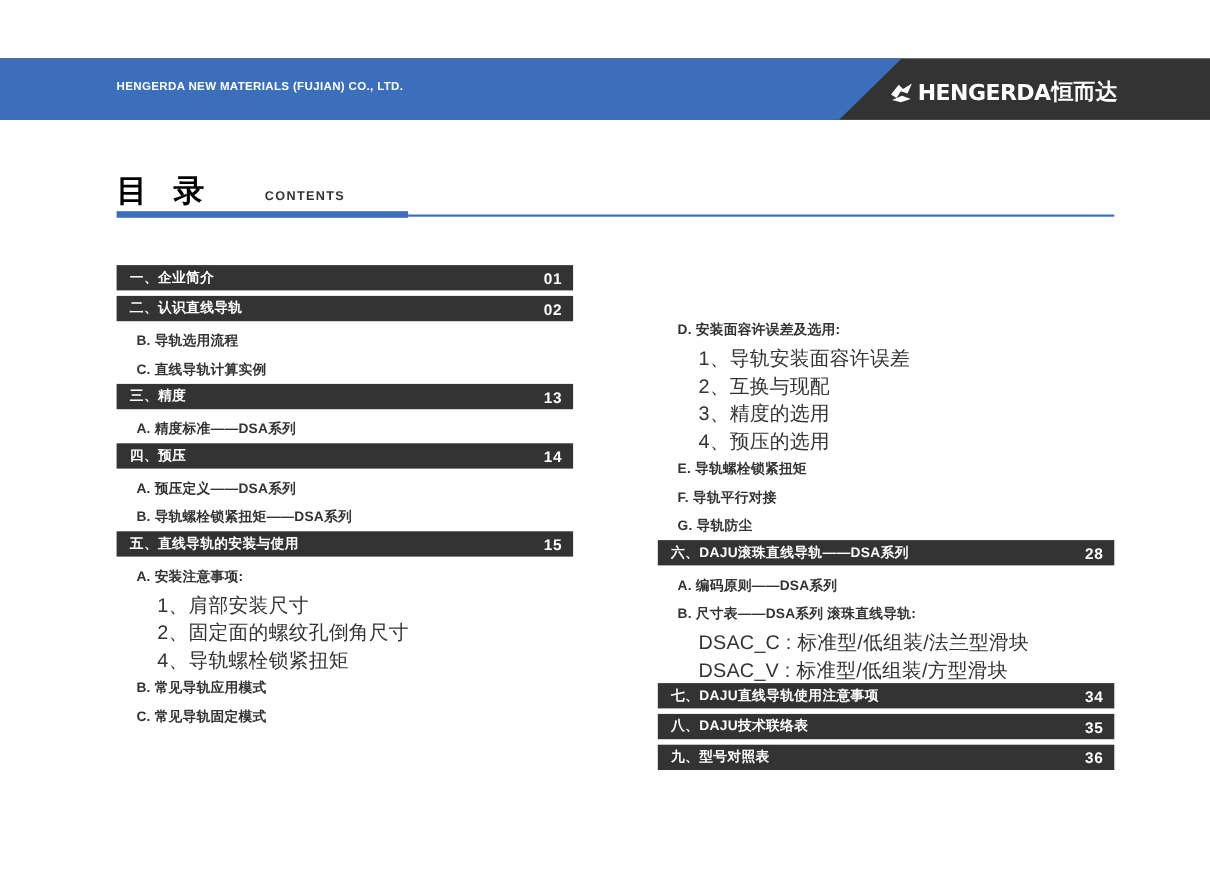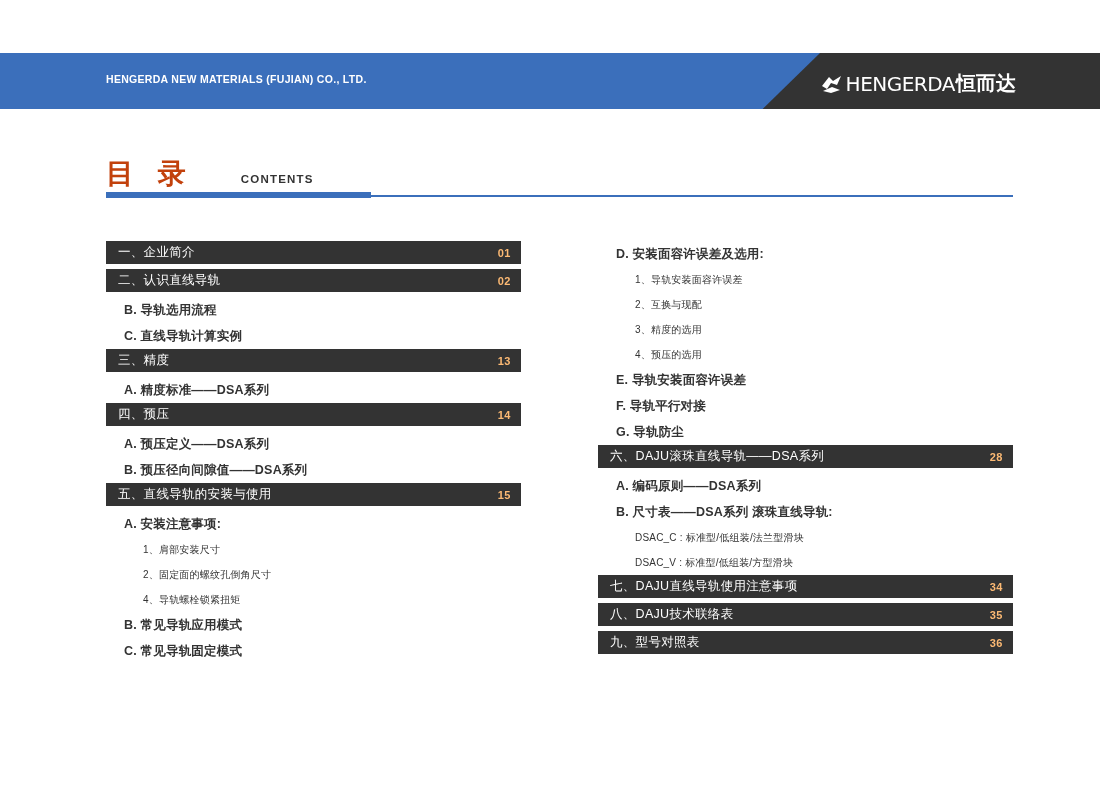--- a/index.html
+++ b/index.html
@@ -58,21 +58,21 @@
   }
   .logo-mark {
     position: relative;
     width: 22px;
     height: 20px;
     margin-right: 3px;
   }
   .logo-mark svg { display: block; }
   .logo-latin {
     font-size: 20px;
-    font-weight: normal;
+    font-weight: bold;
     letter-spacing: -0.5px;
     font-family: "DejaVu Sans", sans-serif;
   }
   .logo-cn {
     font-size: 20px;
     font-weight: bold;
     letter-spacing: 0px;
     margin-left: 1px;
   }
 
@@ -80,21 +80,21 @@
   .title-wrap {
     position: absolute;
     left: 106px;
     top: 160px;
     display: flex;
     align-items: flex-end;
   }
   .title-cn {
     font-size: 28px;
     font-weight: bold;
-    color: #c2410c;
+    color: #000000;
     letter-spacing: 8px;
     line-height: 1;
   }
   .title-en {
     font-size: 11.5px;
     font-weight: bold;
     color: #333333;
     letter-spacing: 1.2px;
     margin-left: 10px;
     margin-bottom: 3px;
@@ -116,43 +116,43 @@
     height: 1.5px;
     background: #3b6fbb;
   }
 
   
   .col {
     position: absolute;
     top: 241px;
   }
   .col-left { left: 106px; width: 415px; }
-  .col-right { left: 598px; width: 415px; }
+  .col-right { left: 598px; width: 415px; margin-top: 46px; }
 
   .bar {
     position: relative;
     height: 23px;
     background: #333333;
     margin-bottom: 5px;
     display: flex;
     align-items: center;
     justify-content: space-between;
     padding: 0 10px 0 12px;
     box-sizing: border-box;
   }
   .bar .bar-label {
     font-size: 12.5px;
-    font-weight: normal;
+    font-weight: bold;
     color: #ffffff;
     letter-spacing: 0.3px;
   }
   .bar .bar-page {
-    font-size: 11px;
-    font-weight: bold;
-    color: #fdba74;
+    font-size: 14px;
+    font-weight: bold;
+    color: #ffffff;
     letter-spacing: 0.5px;
   }
 
   .item {
     font-size: 12.5px;
     color: #333333;
     font-weight: bold;
     line-height: 1;
     letter-spacing: 0.2px;
   }
@@ -162,21 +162,21 @@
     height: 26px;
     display: flex;
     align-items: center;
   }
   .lvl-b {
     padding-left: 37px;
     height: 25px;
     display: flex;
     align-items: center;
     font-weight: normal;
-    font-size: 10px;
+    font-size: 18px;
     color: #333333;
   }
 </style>
 </head>
 <body>
 
 <div class="page">
 
   <div class="header">
     <div class="header-blue"></div>
@@ -214,40 +214,40 @@
       <div class="bar">
         <span class="bar-label">三、精度</span>
         <span class="bar-page">13</span>
       </div>
       <div class="item lvl-a">A. 精度标准——DSA系列</div>
       <div class="bar">
         <span class="bar-label">四、预压</span>
         <span class="bar-page">14</span>
       </div>
       <div class="item lvl-a">A. 预压定义——DSA系列</div>
-      <div class="item lvl-a">B. 预压径向间隙值——DSA系列</div>
+      <div class="item lvl-a">B. 导轨螺栓锁紧扭矩——DSA系列</div>
       <div class="bar">
         <span class="bar-label">五、直线导轨的安装与使用</span>
         <span class="bar-page">15</span>
       </div>
       <div class="item lvl-a">A. 安装注意事项:</div>
       <div class="item lvl-b">1、肩部安装尺寸</div>
       <div class="item lvl-b">2、固定面的螺纹孔倒角尺寸</div>
       <div class="item lvl-b">4、导轨螺栓锁紧扭矩</div>
       <div class="item lvl-a">B. 常见导轨应用模式</div>
       <div class="item lvl-a">C. 常见导轨固定模式</div>
     </div>
 
   <div class="col col-right" id="col-right">
       <div class="item lvl-a">D. 安装面容许误差及选用:</div>
       <div class="item lvl-b">1、导轨安装面容许误差</div>
       <div class="item lvl-b">2、互换与现配</div>
       <div class="item lvl-b">3、精度的选用</div>
       <div class="item lvl-b">4、预压的选用</div>
-      <div class="item lvl-a">E. 导轨安装面容许误差</div>
+      <div class="item lvl-a">E. 导轨螺栓锁紧扭矩</div>
       <div class="item lvl-a">F. 导轨平行对接</div>
       <div class="item lvl-a">G. 导轨防尘</div>
       <div class="bar">
         <span class="bar-label">六、DAJU滚珠直线导轨——DSA系列</span>
         <span class="bar-page">28</span>
       </div>
       <div class="item lvl-a">A. 编码原则——DSA系列</div>
       <div class="item lvl-a">B. 尺寸表——DSA系列 滚珠直线导轨:</div>
       <div class="item lvl-b">DSAC_C : 标准型/低组装/法兰型滑块</div>
       <div class="item lvl-b">DSAC_V : 标准型/低组装/方型滑块</div>

